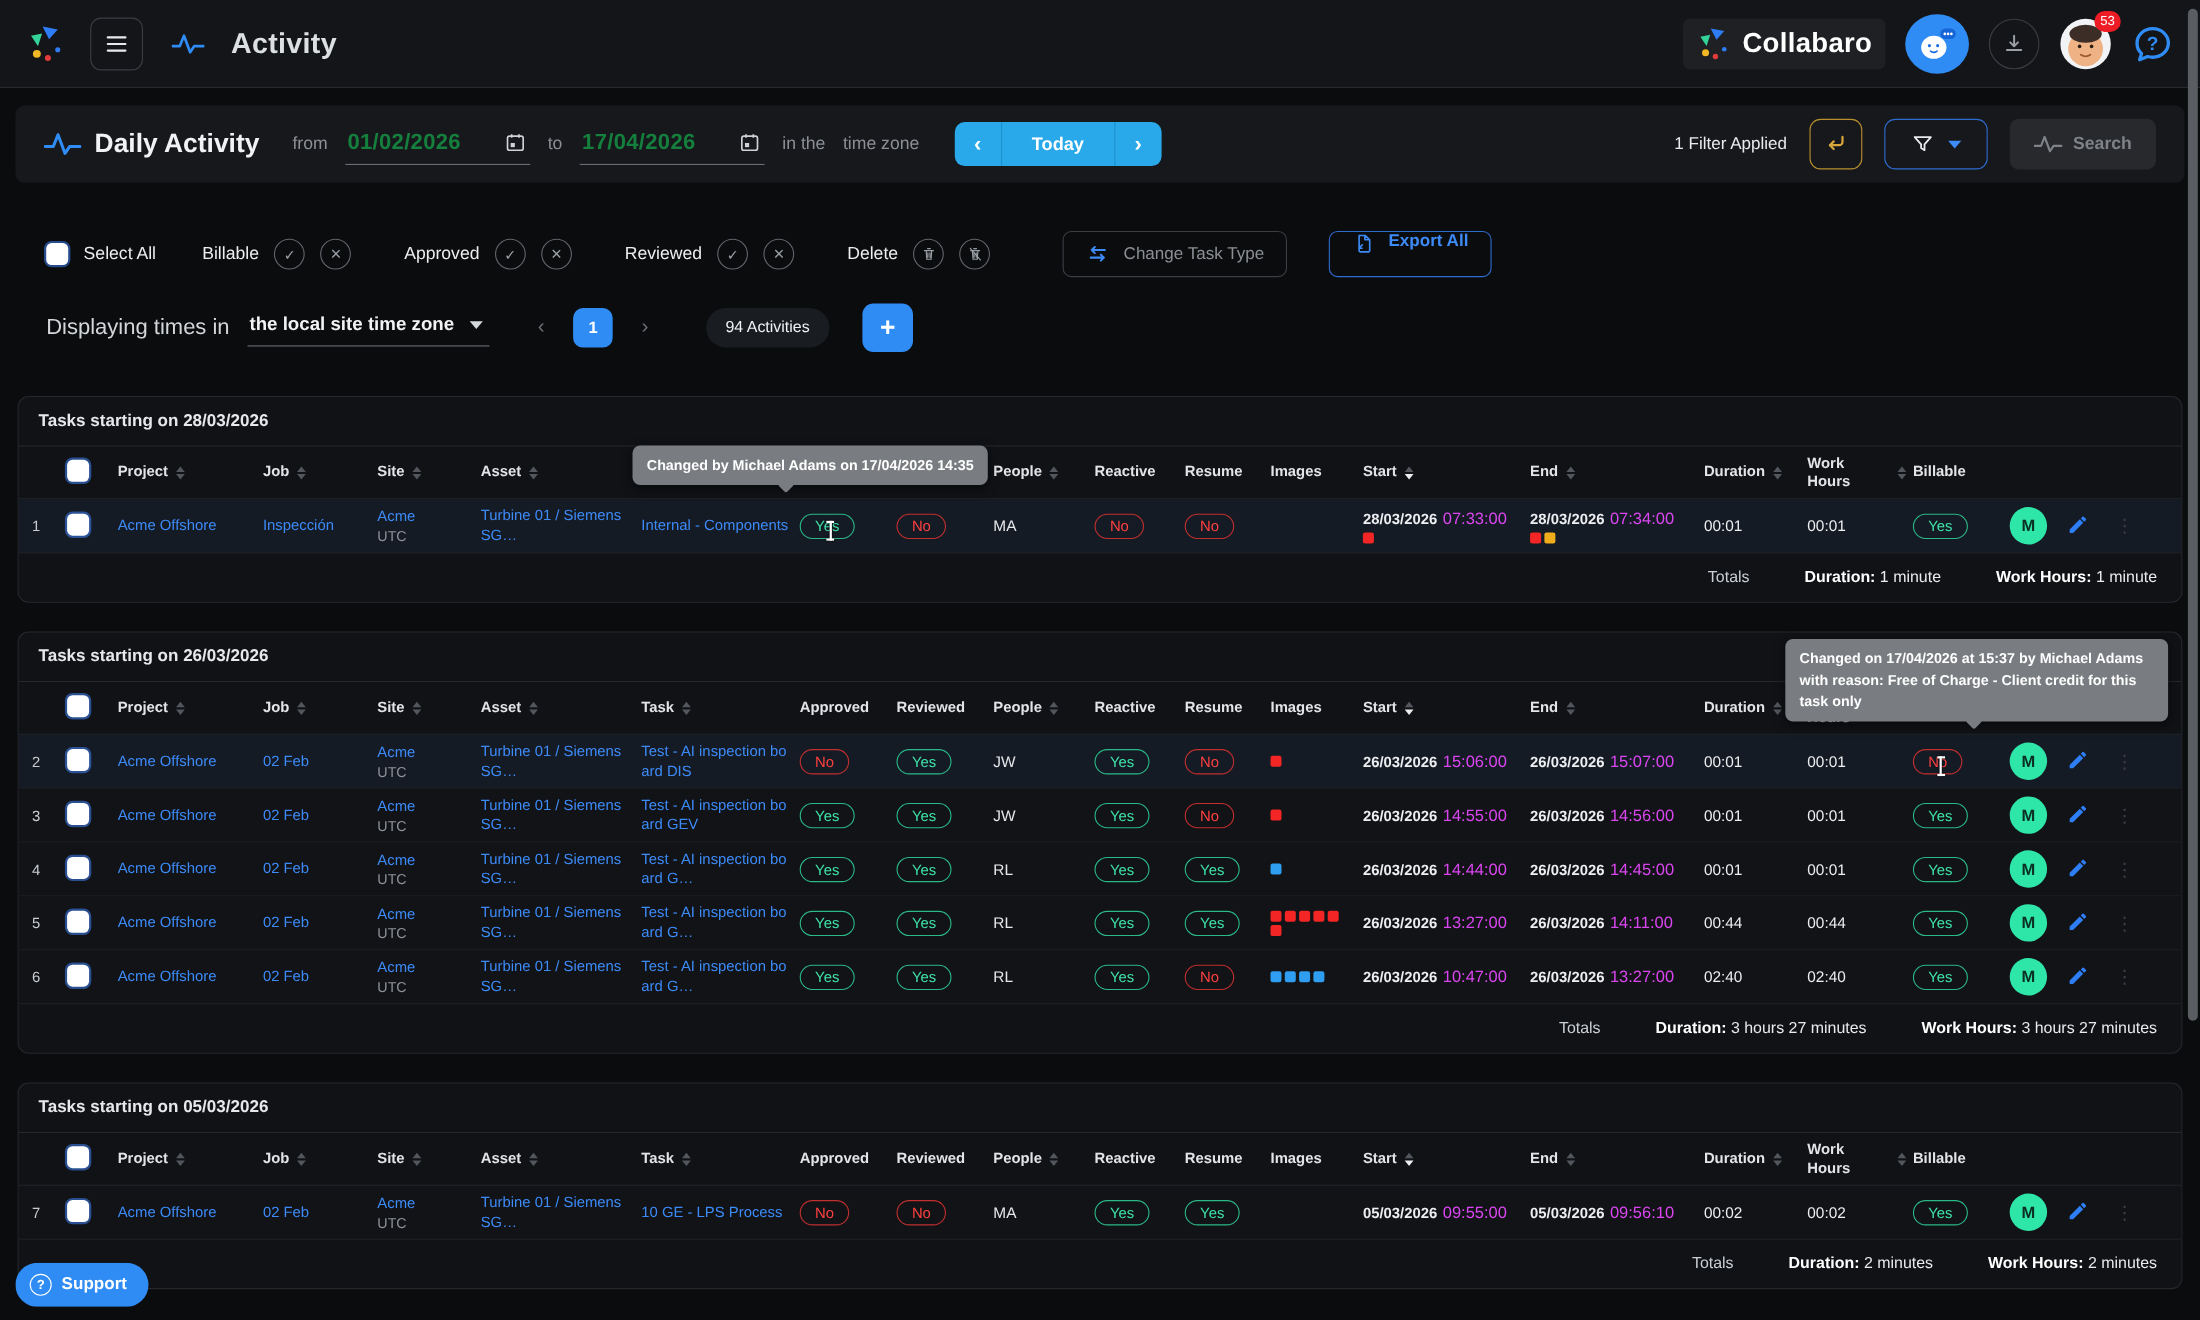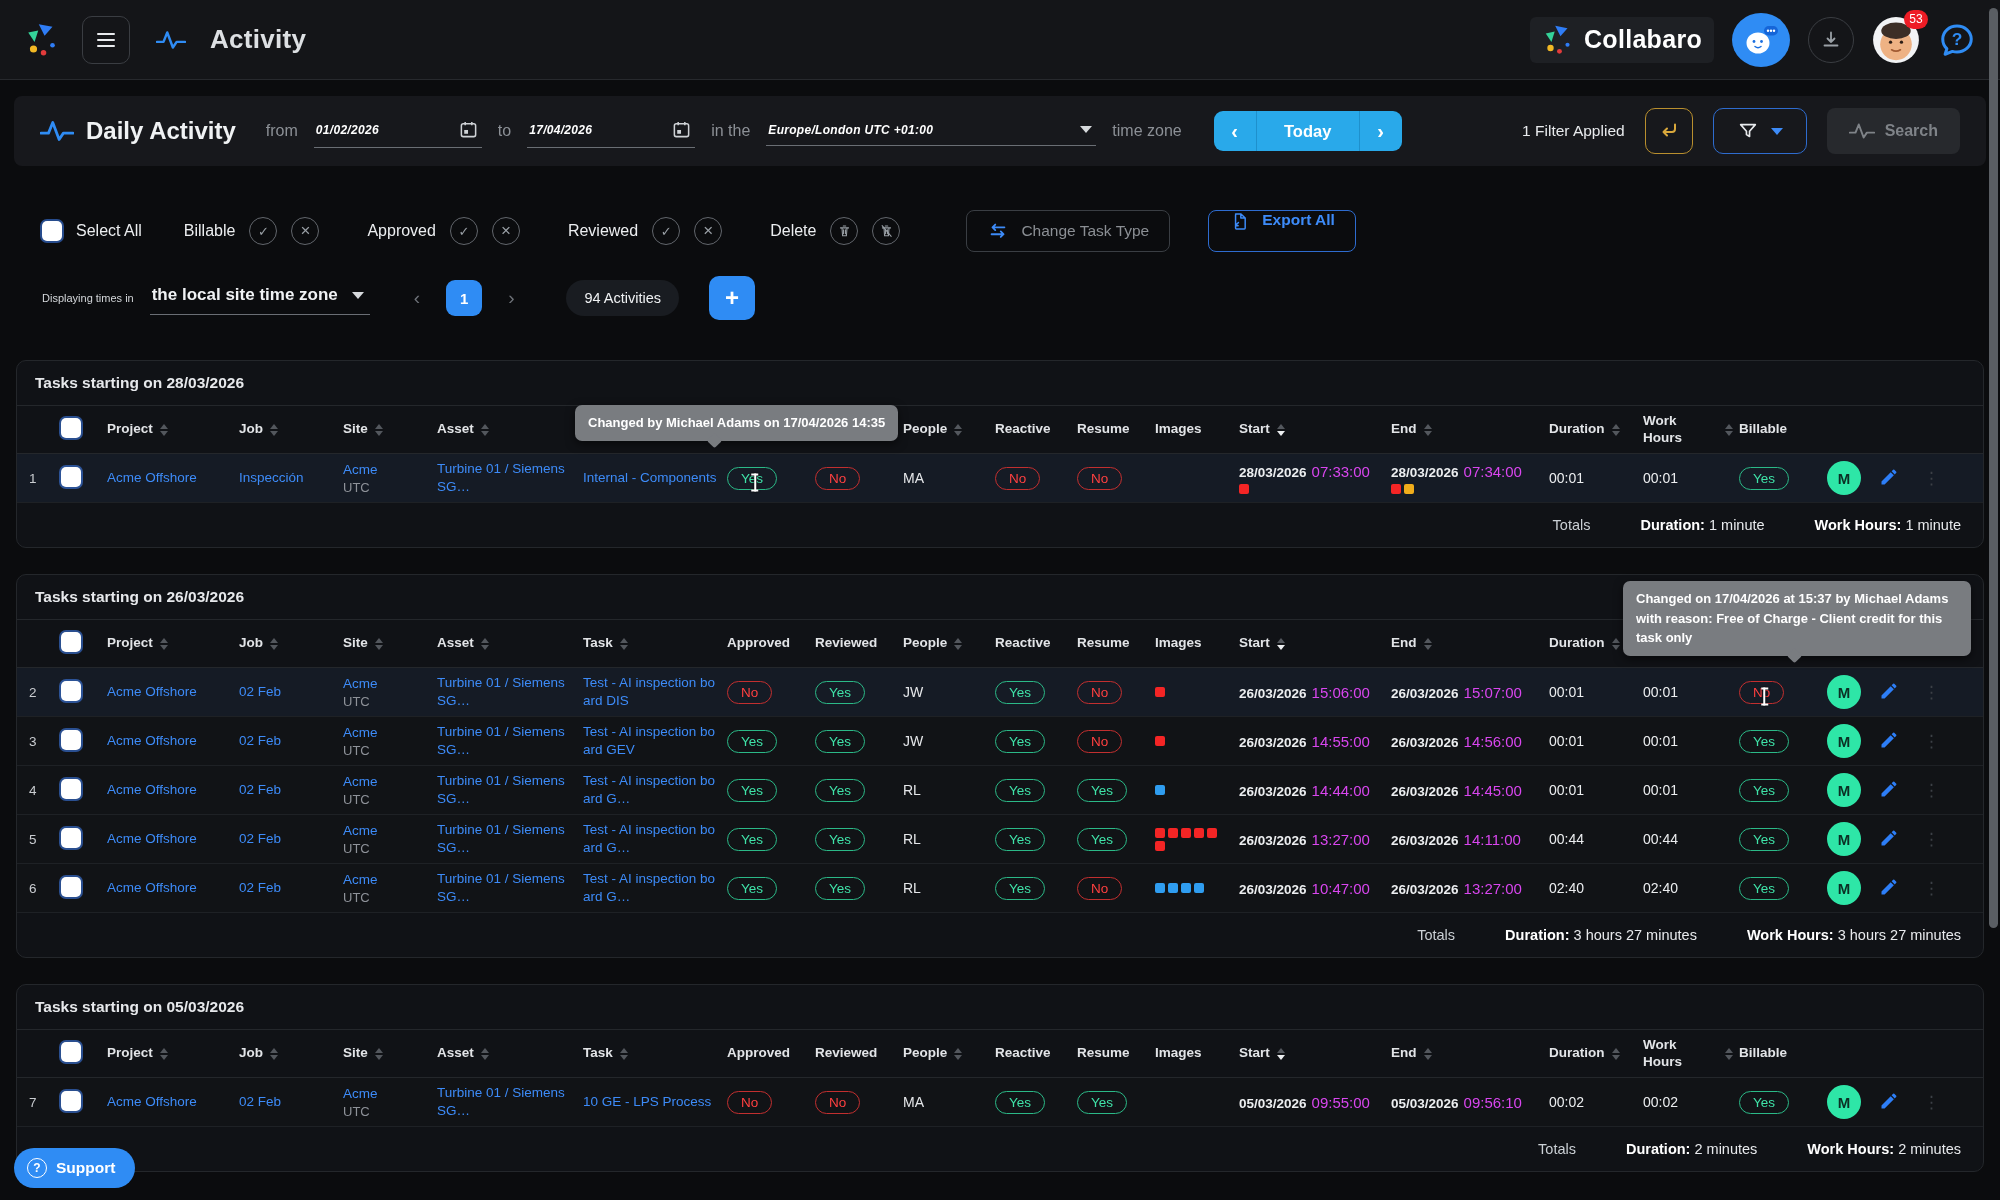--- a/index.html
+++ b/index.html
@@ -32,21 +32,21 @@
     min-width:24px;height:19px;border-radius:10px;display:flex;align-items:center;justify-content:center;padding:0 5px;}
   .helpbtn{background:transparent;border:none;cursor:pointer;display:flex;}
 
   
   .filters{margin:16px 14px 0;background:#17181c;border-radius:8px;height:70px;
     display:flex;align-items:center;padding:0 26px;gap:16px;}
   .f-title{display:flex;align-items:center;gap:12px;margin-right:14px;}
   .f-title b{font-size:24px;font-weight:800;color:#f0f2f4;}
   .f-lbl{color:#8c9096;font-size:16px;}
   .field{display:flex;align-items:center;gap:10px;border-bottom:1px solid #6a6e74;padding:6px 4px 8px 2px;}
-  .field .val{color:#ffffff;font-size:12px;font-weight:600;letter-spacing:.3px;font-style:italic;}
+  .field .val{color:#15803d;font-size:20px;font-weight:600;letter-spacing:.3px;}
   .tzfield{min-width:330px;justify-content:space-between;}
   .caret-dn{width:0;height:0;border-left:6px solid transparent;border-right:6px solid transparent;border-top:7px solid #d6d9dc;}
   .todaygrp{display:flex;align-items:stretch;background:#29a9ea;border-radius:9px;overflow:hidden;height:40px;margin-left:16px;}
   .todaygrp .seg{display:flex;align-items:center;justify-content:center;color:#fff;cursor:pointer;}
   .todaygrp .chev{width:42px;font-size:20px;font-weight:700;}
   .todaygrp .mid{width:104px;font-size:16.5px;font-weight:700;border-left:1.5px solid #1e90cd;border-right:1.5px solid #1e90cd;}
   .f-right{margin-left:auto;display:flex;align-items:center;gap:20px;}
   .applied{font-size:15.5px;color:#e8eaed;}
   .undobtn{width:48px;height:46px;border-radius:10px;border:1.5px solid #b98f2e;background:transparent;display:flex;align-items:center;justify-content:center;cursor:pointer;}
   .filterbtn{width:94px;height:46px;border-radius:10px;border:1.5px solid #2e6ccf;background:transparent;display:flex;align-items:center;justify-content:center;gap:12px;cursor:pointer;}
@@ -65,21 +65,21 @@
     display:inline-flex;align-items:center;justify-content:center;color:#9aa0a6;cursor:pointer;}
   .circ .ck{font-size:13px;line-height:1;}
   .circ .xx{font-size:17px;line-height:1;margin-top:-2px;}
   .cttbtn{height:42px;border-radius:8px;border:1px solid #3a3e43;background:transparent;color:#8b8f94;
     font-size:15.5px;display:flex;align-items:center;gap:12px;padding:0 20px;margin-left:18px;cursor:pointer;}
   .expbtn{height:42px;border-radius:8px;border:1.5px solid #2e6ccf;background:transparent;color:#3d8bf8;
     font-size:15.5px;font-weight:600;display:flex;align-items:flex-start;gap:12px;padding:0 20px;margin-left:12px;cursor:pointer;}
 
   
   .displaybar{margin-top:24px;padding:0 42px;display:flex;align-items:center;gap:16px;}
-  .displaybar .pre{font-size:11px;color:#d4d7da;}
+  .displaybar .pre{font-size:20px;color:#d4d7da;}
   .modesel{display:flex;align-items:center;gap:14px;border-bottom:1px solid #6a6e74;padding:4px 6px 9px 2px;cursor:pointer;}
   .modesel .val{font-size:17px;font-weight:600;color:#f0f2f4;}
   .modesel .caret-dn{border-top-width:7px;}
   .pgchev{color:#6e7278;font-size:19px;padding:0 10px;cursor:pointer;background:none;border:none;}
   .pgnum{width:36px;height:36px;border-radius:9px;background:#2f8cf4;color:#fff;font-size:15px;font-weight:700;
     display:flex;align-items:center;justify-content:center;cursor:pointer;}
   .countpill{background:#191c21;border-radius:18px;height:36px;display:flex;align-items:center;
     padding:0 18px;font-size:14.5px;color:#f0f2f4;margin-left:26px;}
   .addbtn{width:46px;height:44px;border-radius:10px;background:#2f8cf4;border:none;color:#fff;
     font-size:24px;font-weight:600;display:flex;align-items:center;justify-content:center;margin-left:14px;cursor:pointer;line-height:1;}
@@ -257,24 +257,20 @@
     <span class="val">17/04/2026</span>
     <span style="display:flex;">
       <svg width="19" height="19" viewBox="0 0 20 20">
           <rect x="2.5" y="4" width="15" height="13.5" rx="2" fill="none" stroke="#cfd2d6" stroke-width="1.6"></rect>
           <path d="M6.5 2.2v3.4 M13.5 2.2v3.4" stroke="#cfd2d6" stroke-width="1.6"></path>
           <rect x="5.5" y="10.5" width="4" height="4" fill="#cfd2d6"></rect>
         </svg>
     </span>
   </div>
   <span class="f-lbl">in the</span>
-  <div class="field tzfield">
-    <span class="val">Europe/London UTC +01:00</span>
-    <span class="caret-dn"></span>
-  </div>
   <span class="f-lbl">time zone</span>
   <div class="todaygrp">
     <span class="seg chev">‹</span>
     <span class="seg mid">Today</span>
     <span class="seg chev">›</span>
   </div>
   <div class="f-right">
     <span class="applied">1 Filter Applied</span>
     <button class="undobtn">
       <svg width="24" height="24" viewBox="0 0 24 24">

